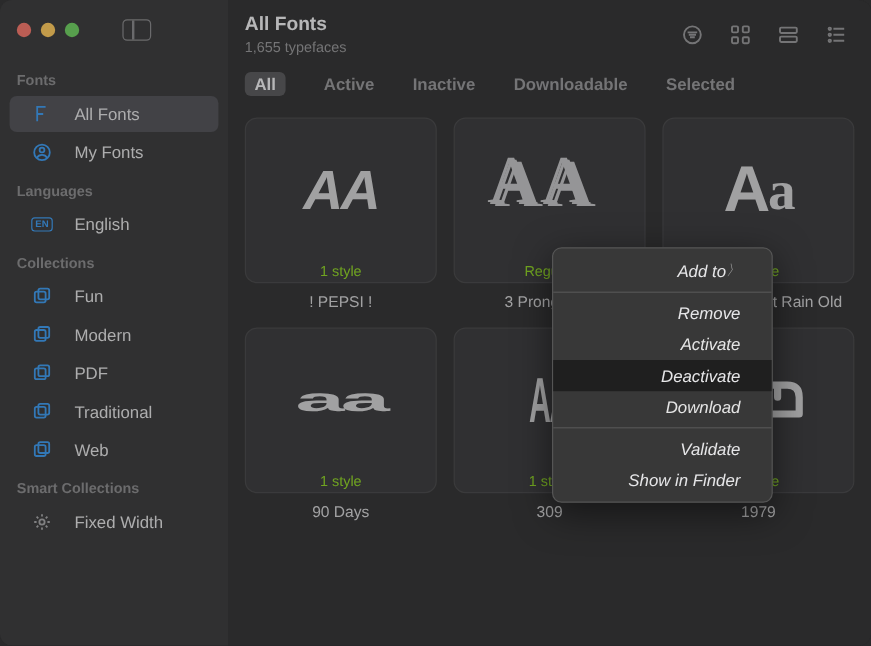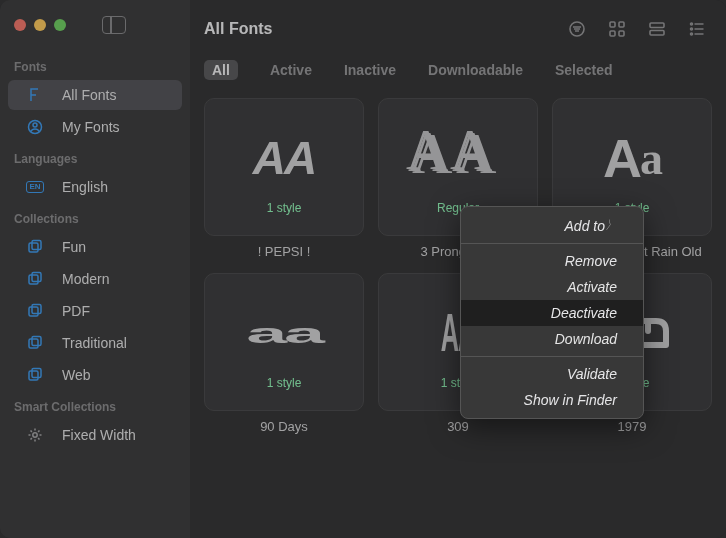--- a/index.html
+++ b/index.html
@@ -28,23 +28,23 @@
   .title { color: #e6e6e8; font-size: 16px; font-weight: 600; }
   .subtitle { color: #8a8a8c; font-size: 12px; margin-top: 2px; }
   .tb-group { display:flex; gap:10px; }
   .tb-btn { width:30px; height:24px; display:flex; align-items:center; justify-content:center; color:#8a8a8c; }
   .tb-btn svg { width:18px; height:18px; stroke:#8a8a8c; fill:none; stroke-width:1.6;}
   .filter-bar { display:flex; gap:32px; padding: 6px 14px 12px 14px; color:#8a8a8c; font-size:14px; font-weight:600;}
   .filter-item { cursor: default; }
   .filter-item.active { background:#4b4b4e; color:#e6e6e8; padding:2px 8px; border-radius:5px; margin:-2px 0;}
   .grid-wrap { flex:1; overflow:hidden; padding: 8px 14px; }
   .grid { display:grid; grid-template-columns: repeat(3, 1fr); gap: 14px; }
-  .card { background:#2c2c2e; border:1px solid #3a3a3c; border-radius:10px; height:138px; display:flex; flex-direction:column; align-items:center; justify-content:flex-end; padding:20px; position:relative;}
+  .card { background:#2c2c2e; border:1px solid #3a3a3c; border-radius:10px; height:138px; display:flex; flex-direction:column; align-items:center; justify-content:flex-end; padding:2px; position:relative;}
   .card .preview { flex:1; display:flex; align-items:center; justify-content:center; color:#c8c8ca; font-size:46px; font-weight:700; letter-spacing:-2px; width:100%; overflow:hidden;}
-  .card .styles { color:#86efac; font-size:12px; margin-top:4px;}
+  .card .styles { color:#84cc16; font-size:12px; margin-top:4px;}
   .cardname { color:#c8c8ca; font-size:13px; text-align:center; margin-top:8px; white-space:nowrap; overflow:hidden; text-overflow:ellipsis;}
   
   .pv-pepsi { font-family: Arial Black, sans-serif; font-weight:900; font-style:italic; font-size:52px;}
   .pv-sketch { position:relative; width:100px; height:60px;}
   .pv-sketch span{ position:absolute; font-size:56px; font-weight:100; color:#b8b8ba; font-family: "Times New Roman", serif;}
   .pv-hand1 { font-family: "Comic Sans MS", cursive; font-size:44px;}
   .pv-hand1 .big{ font-size:54px;}
   .pv-wide { font-family: Arial, sans-serif; font-weight:300; letter-spacing:6px; font-size:38px; transform:scaleX(1.6) scaleY(0.6);}
   .pv-tall { font-family: Arial, sans-serif; font-weight:700; font-size:54px; transform:scaleX(0.55) scaleY(1.15);}
   .pv-1979 { display:flex; align-items:center; justify-content:center;}
@@ -155,20 +155,21 @@
           </svg>
         </span>
       <span>Fixed Width</span>
     </div>
   </div>
 
   <div class="main">
     <div class="toolbar">
       <div class="title-block">
         <div class="title">All Fonts</div>
+        <div class="subtitle">1,655 typefaces</div>
       </div>
       <div class="tb-group">
         <div class="tb-btn">
             <svg viewBox="0 0 18 18">
               <circle cx="9" cy="9" r="7"></circle>
               <path d="M5 7h8 M6 9h6 M7 11h4"></path>
             </svg>
           </div>
         <div class="tb-btn">
             <svg viewBox="0 0 18 18">

